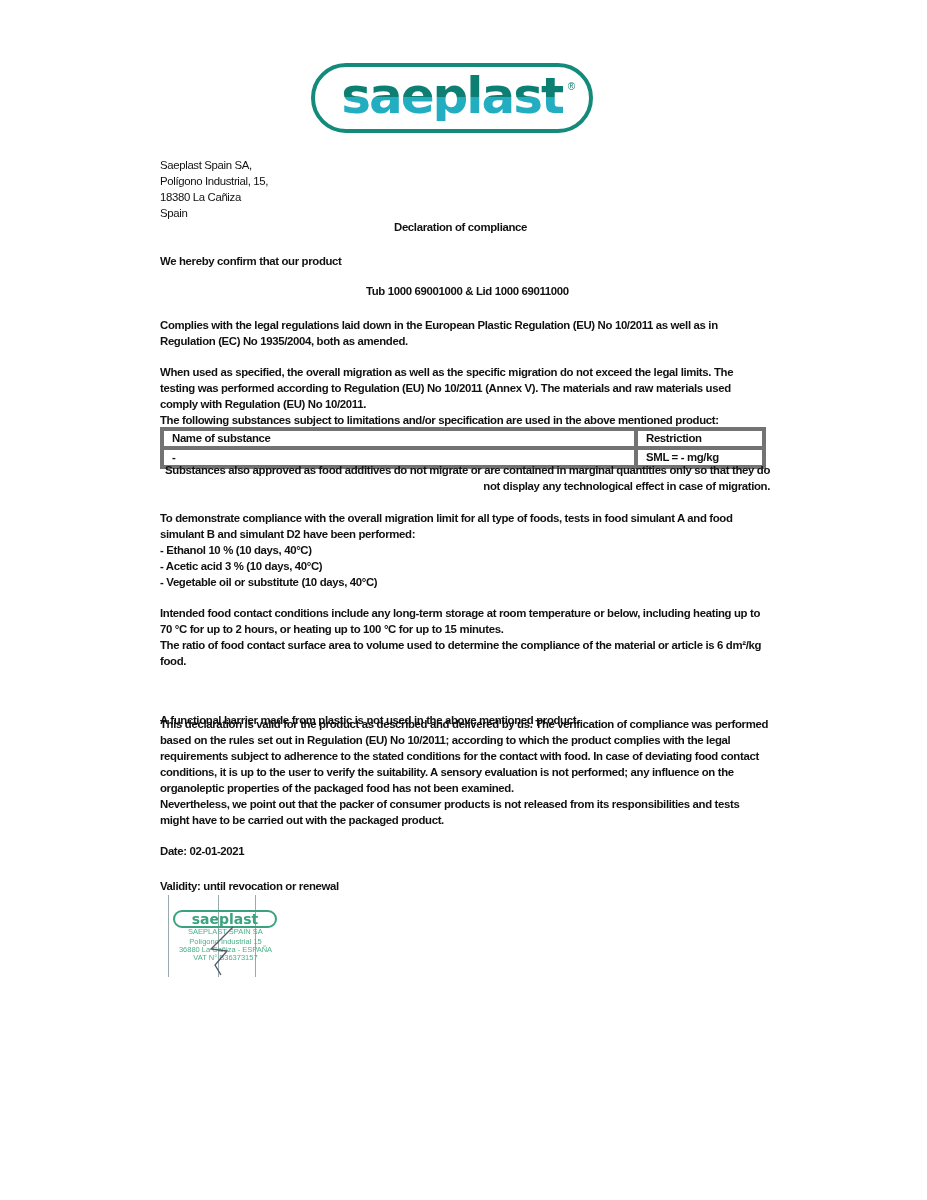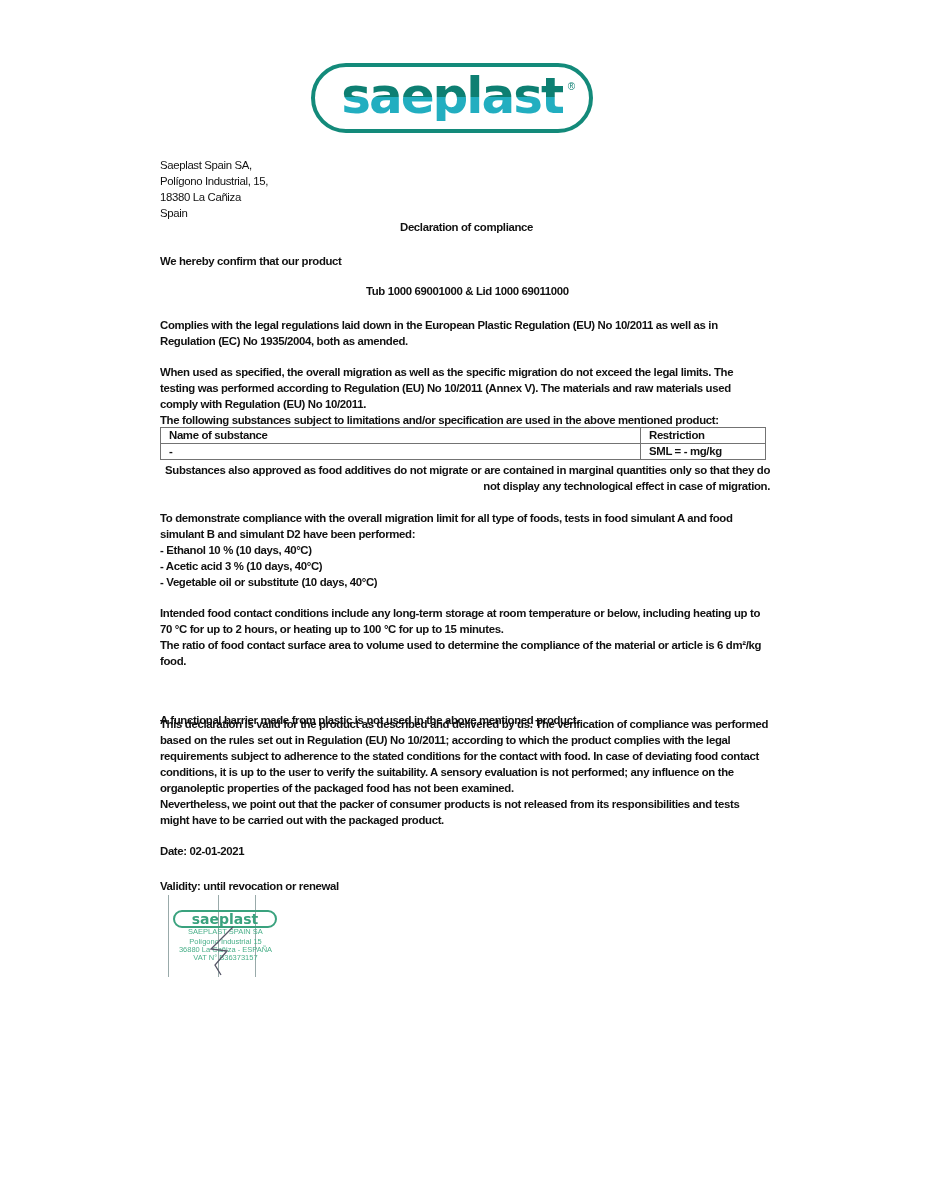--- a/index.html
+++ b/index.html
@@ -14,21 +14,21 @@
                -webkit-background-clip: text; background-clip: text; -webkit-text-fill-color: transparent;
                margin-top: -4px; }
   .logo-reg { position: absolute; right: 14px; top: 14px; font-size: 10px; color: #0d7f72; }
   .text { position: absolute; left: 160px; width: 610px; font-size: 11.4px; line-height: 16px;
           font-family: "Liberation Sans", sans-serif; letter-spacing: -0.35px; }
   .bold { font-weight: bold; }
   .address { top: 157px; font-weight: normal; }
   .center { position: absolute; font-weight: bold; font-size: 11.4px; letter-spacing: -0.35px; }
   table.subs { position: absolute; left: 160px; top: 427px; width: 606px; border-collapse: collapse;
                font-size: 11.4px; font-weight: bold; letter-spacing: -0.35px; }
-  table.subs td { border: 1px solid #737373; height: 15px; padding: 0 8px; line-height: 15px; }
+  table.subs td { border: 4px solid #737373; height: 15px; padding: 0 8px; line-height: 15px; }
   table.subs td.c2 { width: 108px; margin-left: 13px; }
   .stamp { position: absolute; left: 163px; top: 895px; width: 125px; height: 82px; }
   .stamp .vline { position: absolute; top: 0; width: 1px; height: 82px; background: #9aa; }
   .stamp-logo { position: absolute; left: 10px; top: 15px; width: 104px; height: 18px;
                 border: 2px solid #3aa27e; border-radius: 10px; box-sizing: border-box;
                 font-family: "DejaVu Sans", sans-serif; font-weight: bold; font-size: 14px;
                 color: #3aa27e; text-align: center; line-height: 14px; }
   .stamp-line { position: absolute; left: 0; width: 125px; text-align: center;
                 font-size: 7.5px; color: #4bb08a; font-family: "Liberation Sans", sans-serif; line-height: 8px; }
 </style>
@@ -40,21 +40,21 @@
   <span class="logo-reg">®</span>
 </div>
 
 <div class="text address">
   <div>Saeplast Spain SA,</div>
   <div>Polígono Industrial, 15,</div>
   <div>18380 La Cañiza</div>
   <div>Spain</div>
 </div>
 
-<div class="center" style="left:394px; top:221px;margin-left:6px;">Declaration of compliance</div>
+<div class="center" style="left:394px; top:221px;">Declaration of compliance</div>
 
 <div class="text bold" style="top:253px;">We hereby confirm that our product</div>
 
 <div class="center" style="left:366px; top:285px;">Tub 1000 69001000 &amp; Lid 1000 69011000</div>
 
 <div class="text bold" style="top:317px;">Complies with the legal regulations laid down in the European Plastic Regulation (EU) No 10/2011 as well as in Regulation (EC) No 1935/2004, both as amended.</div>
 
 <div class="text bold" style="top:364px;">When used as specified, the overall migration as well as the specific migration do not exceed the legal limits. The testing was performed according to Regulation (EU) No 10/2011 (Annex V). The materials and raw materials used comply with Regulation (EU) No 10/2011.</div>
 
 <div class="text bold" style="top:412px;">The following substances subject to limitations and/or specification are used in the above mentioned product:</div>

